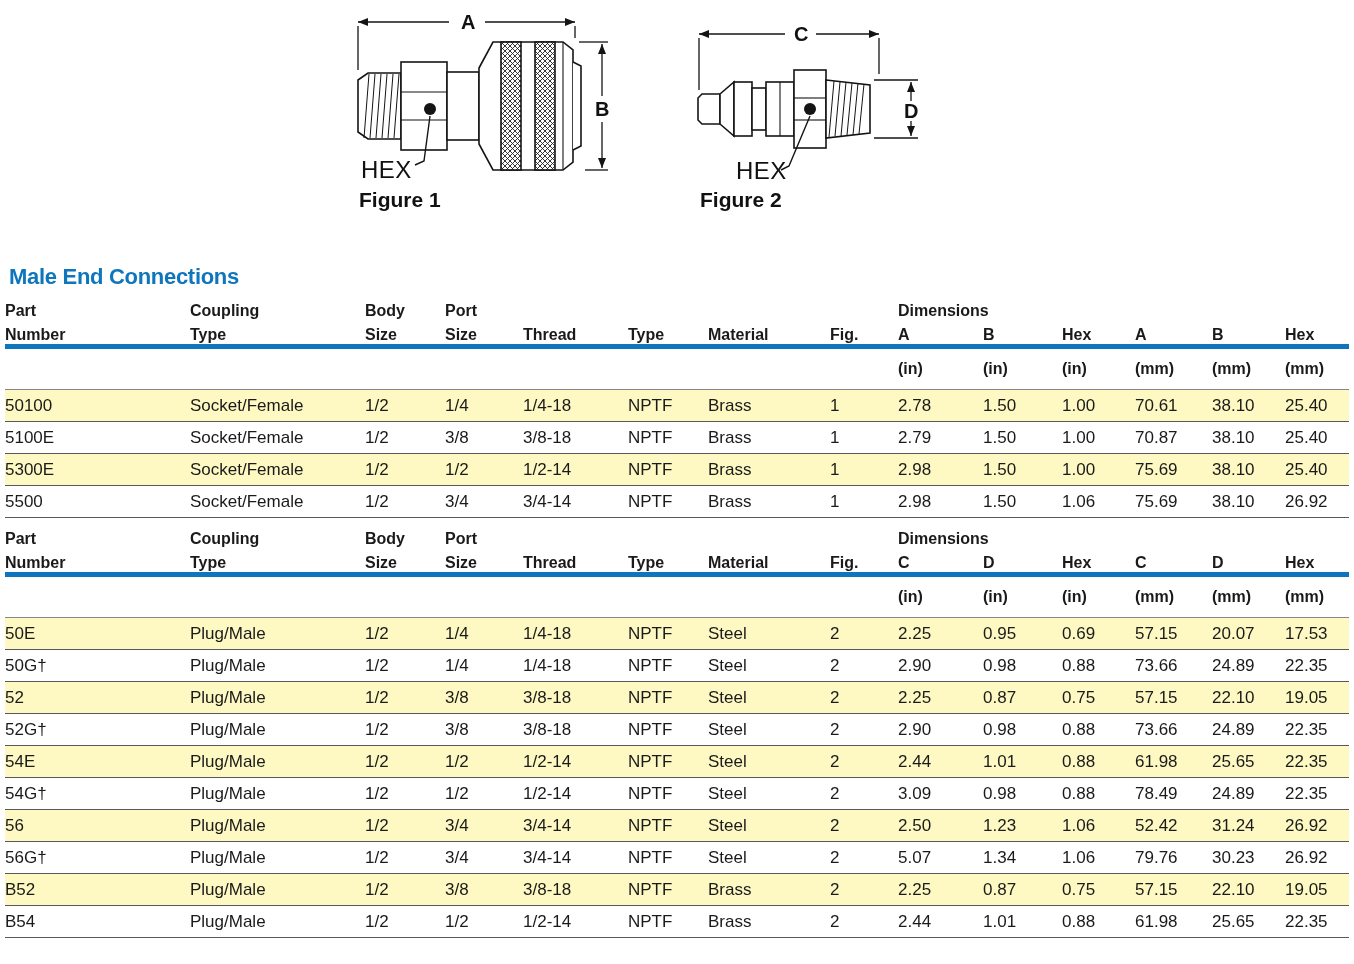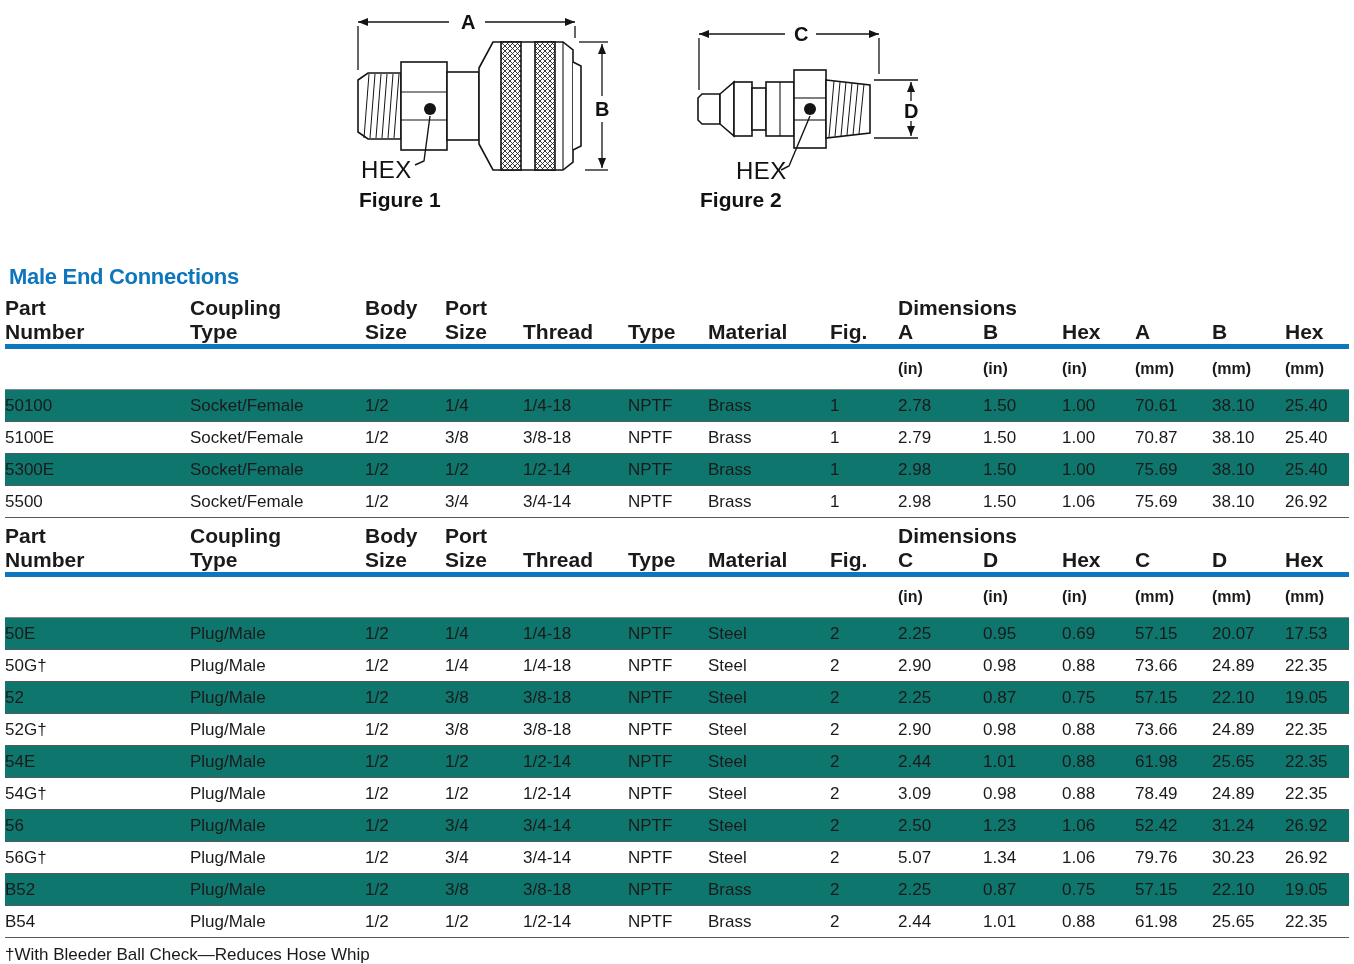--- a/index.html
+++ b/index.html
@@ -9,24 +9,24 @@
   .title .t1{color:#1777bd;}
   .title .t2{color:#4e95d2;margin-left:6px;}
   .fig{position:absolute;}
   .fig text{font-family:"Liberation Sans", sans-serif;fill:#111;}
   .dimlabel{font-size:20px;font-weight:bold;}
   .hexlabel{font-size:24px;letter-spacing:0.5px;}
   .caption{font-size:21px;font-weight:bold;}
   .heading{position:absolute;left:9px;top:264px;font-size:22px;font-weight:bold;color:#0e76bc;letter-spacing:-0.3px;}
   .tablewrap{position:absolute;left:5px;top:296px;width:1344px;}
   .trow{display:flex;height:32px;align-items:center;box-sizing:border-box;border-bottom:1px solid #56585c;}
-  .trow.alt{background:#0f766e;}
+  .trow.alt{background:#fef9c3;}
   .tcell{flex:0 0 auto;box-sizing:border-box;padding-right:4px;font-size:17px;white-space:nowrap;overflow:visible;}
   .thead .trow{height:24px;border:none;background:none;align-items:flex-end;}
-  .thead .tcell{font-size:21px;font-weight:bold;}
+  .thead .tcell{font-size:16px;font-weight:bold;}
   .tunits .trow{height:40px;border:none;background:none;}
   .tunits .tcell{font-size:16px;font-weight:bold;}
   .tbody{border-top:1px solid #85878a;}
   .bluerule{height:5px;background:#0e76bc;}
   .t2sect{margin-top:6px;}
   .footnote{margin-top:7px;font-size:17px;color:#1a1a1a;}
   .c0{width:185px}.c1{width:175px}.c2{width:80px}.c3{width:78px}.c4{width:105px}
   .c5{width:80px}.c6{width:122px}.c7{width:68px}.c8{width:85px}.c9{width:79px}
   .c10{width:73px}.c11{width:77px}.c12{width:73px}.c13{width:64px}
 </style>
@@ -476,16 +476,15 @@
             <div class="tcell c7">2</div>
             <div class="tcell c8">2.44</div>
             <div class="tcell c9">1.01</div>
             <div class="tcell c10">0.88</div>
             <div class="tcell c11">61.98</div>
             <div class="tcell c12">25.65</div>
             <div class="tcell c13">22.35</div>
           </div>
         </div>
     </div>
-    <div class="footnote">†With Bleeder Ball Check—Reduces Hose Whip</div>
   </div>
 
 </div>
 
 </body></html>

